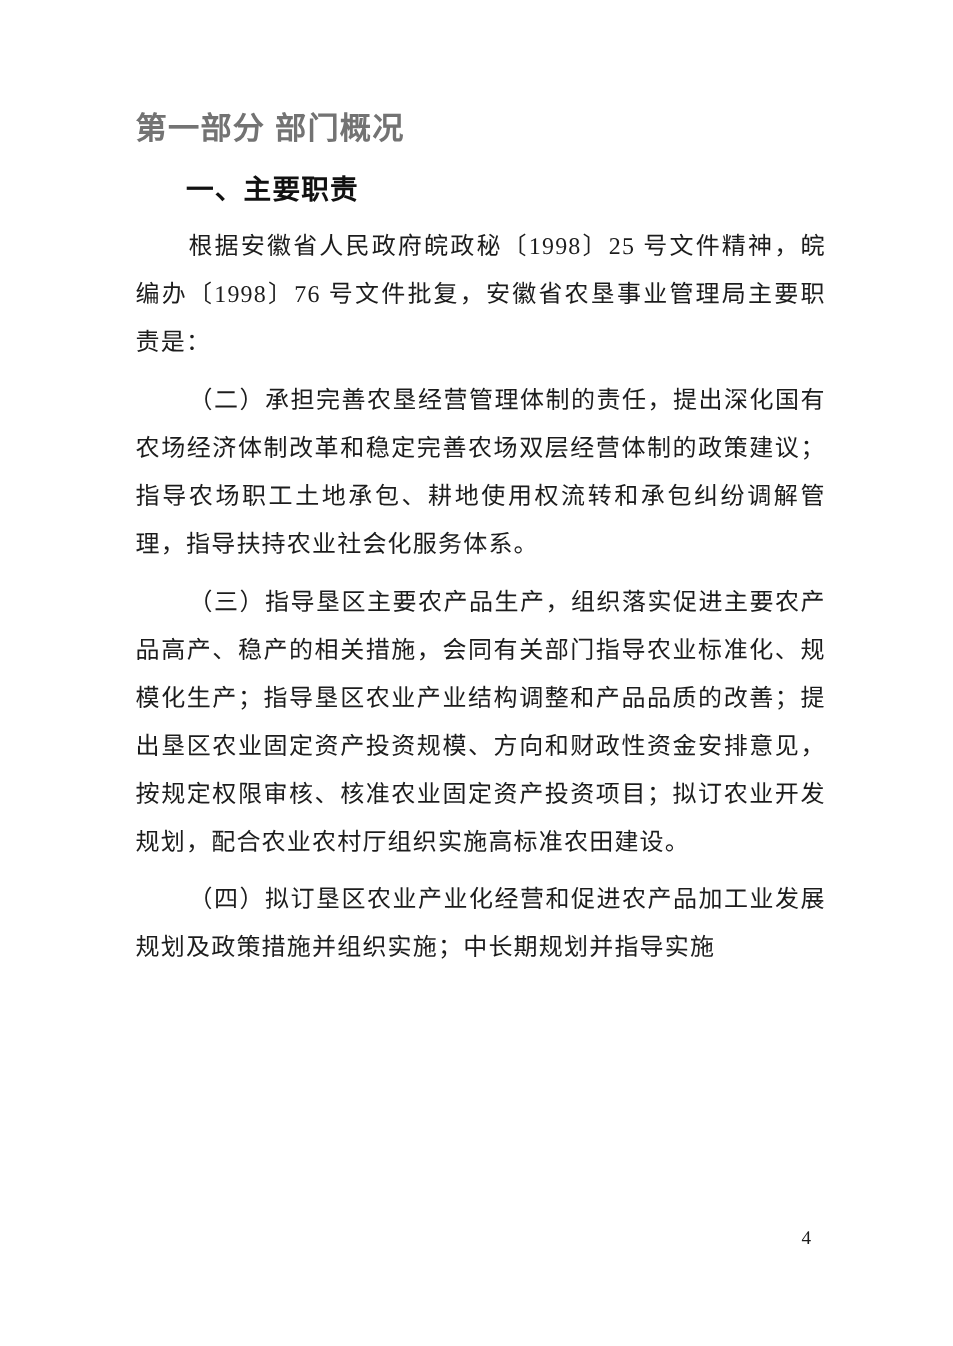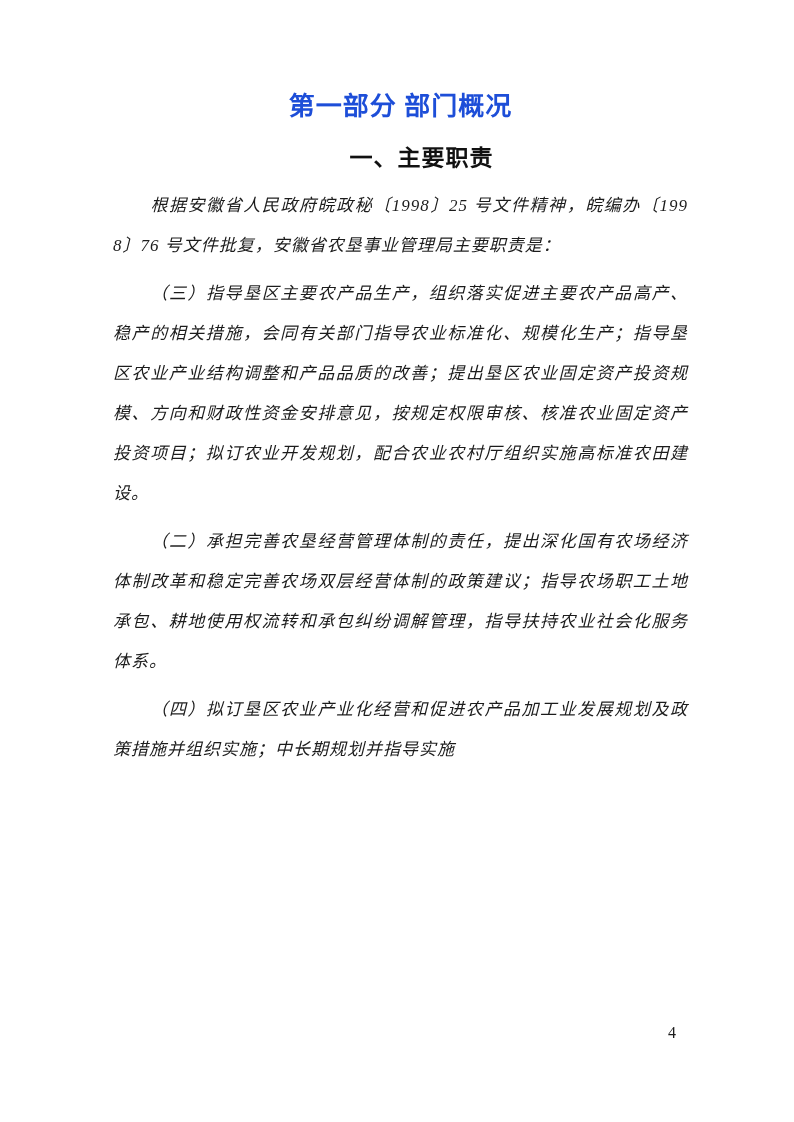--- a/index.html
+++ b/index.html
@@ -16,50 +16,48 @@
   }
   .page {
     position: relative;
     box-sizing: border-box;
     width: 794px;
     height: 1122px;
     padding: 88px 106px 0 113px;
     background: #ffffff;
   }
   .doc-title {
-    font-family: Liberation Serif, serif;
+    font-family: Liberation Sans, sans-serif;
     font-size: 26px;
     font-weight: bold;
     line-height: 38px;
     letter-spacing: 1px;
-    text-align: center;
-    color: #1d4ed8;
+    text-align: left;
+    color: #737373;
     margin: 0 0 13px 0;
   }
   .section-heading {
     font-family: "Liberation Sans", sans-serif;
     font-size: 23px;
     font-weight: bold;
     line-height: 38px;
     letter-spacing: 1px;
     color: #111111;
     text-indent: 42px;
     margin: 0 0 9px 0;
-    text-align: center;
   }
   .body-para {
-    font-size: 17px;
+    font-size: 20px;
     line-height: 40px;
     letter-spacing: 1px;
     text-align: justify;
     text-justify: inter-character;
     text-indent: 2.2em;
     margin: 0 0 8px 0;
     word-break: break-all;
-    font-style: italic;
   }
   .page-number {
     position: absolute;
     left: 660px;
     top: 1022px;
     width: 24px;
     text-align: center;
     font-size: 16px;
     line-height: 22px;
     color: #1c1c1c;
@@ -70,21 +68,21 @@
 
 <div class="page">
 
   <h1 class="doc-title">第一部分 部门概况</h1>
 
   <h2 class="section-heading">一、主要职责</h2>
 
   <p class="body-para">根据安徽省人民政府皖政秘〔1998〕25 号文件精神，皖编办〔1998〕76 号文件批复，安徽省农垦事业管理局主要职责是：</p>
 
 
+  <p class="body-para">（二）承担完善农垦经营管理体制的责任，提出深化国有农场经济体制改革和稳定完善农场双层经营体制的政策建议；指导农场职工土地承包、耕地使用权流转和承包纠纷调解管理，指导扶持农业社会化服务体系。</p>
+
   <p class="body-para">（三）指导垦区主要农产品生产，组织落实促进主要农产品高产、稳产的相关措施，会同有关部门指导农业标准化、规模化生产；指导垦区农业产业结构调整和产品品质的改善；提出垦区农业固定资产投资规模、方向和财政性资金安排意见，按规定权限审核、核准农业固定资产投资项目；拟订农业开发规划，配合农业农村厅组织实施高标准农田建设。</p>
-
-  <p class="body-para">（二）承担完善农垦经营管理体制的责任，提出深化国有农场经济体制改革和稳定完善农场双层经营体制的政策建议；指导农场职工土地承包、耕地使用权流转和承包纠纷调解管理，指导扶持农业社会化服务体系。</p>
 
   <p class="body-para">（四）拟订垦区农业产业化经营和促进农产品加工业发展规划及政策措施并组织实施；中长期规划并指导实施</p>
 
   <div class="page-number">4</div>
 
 </div>
 
 </body></html>

